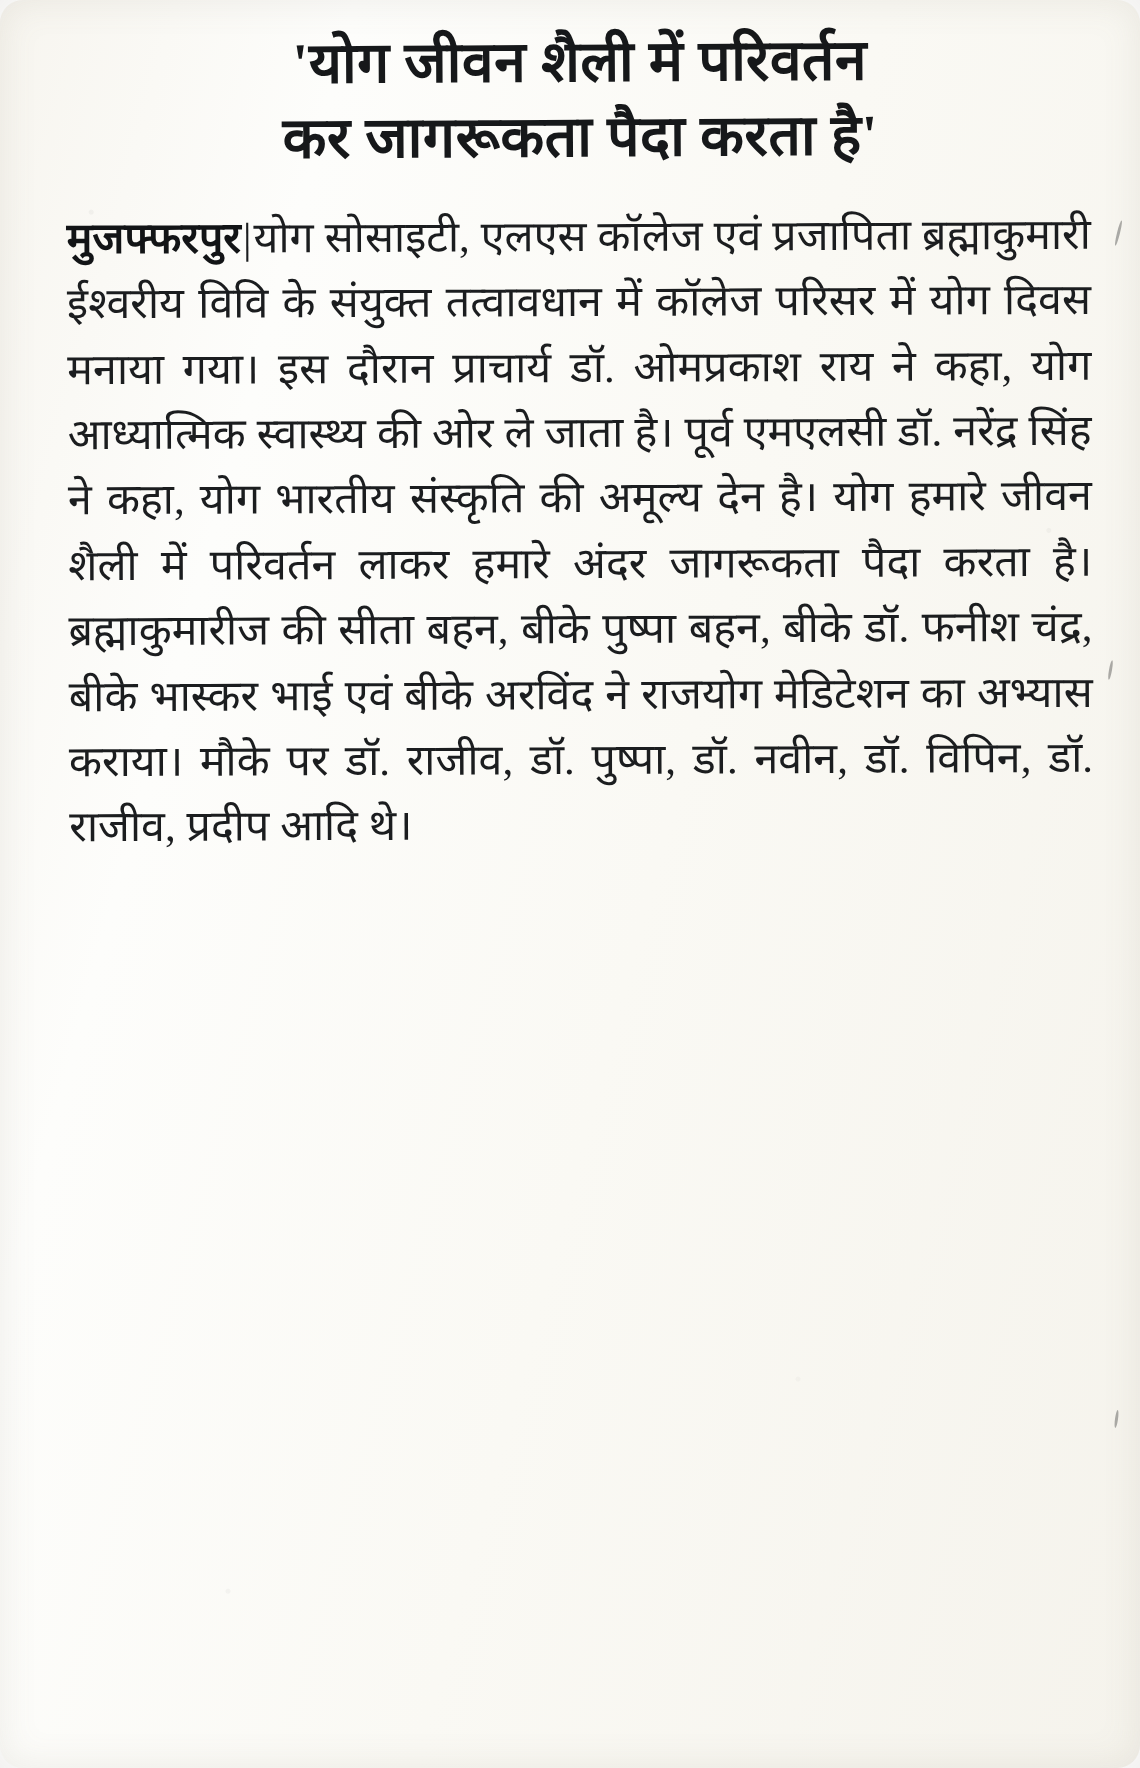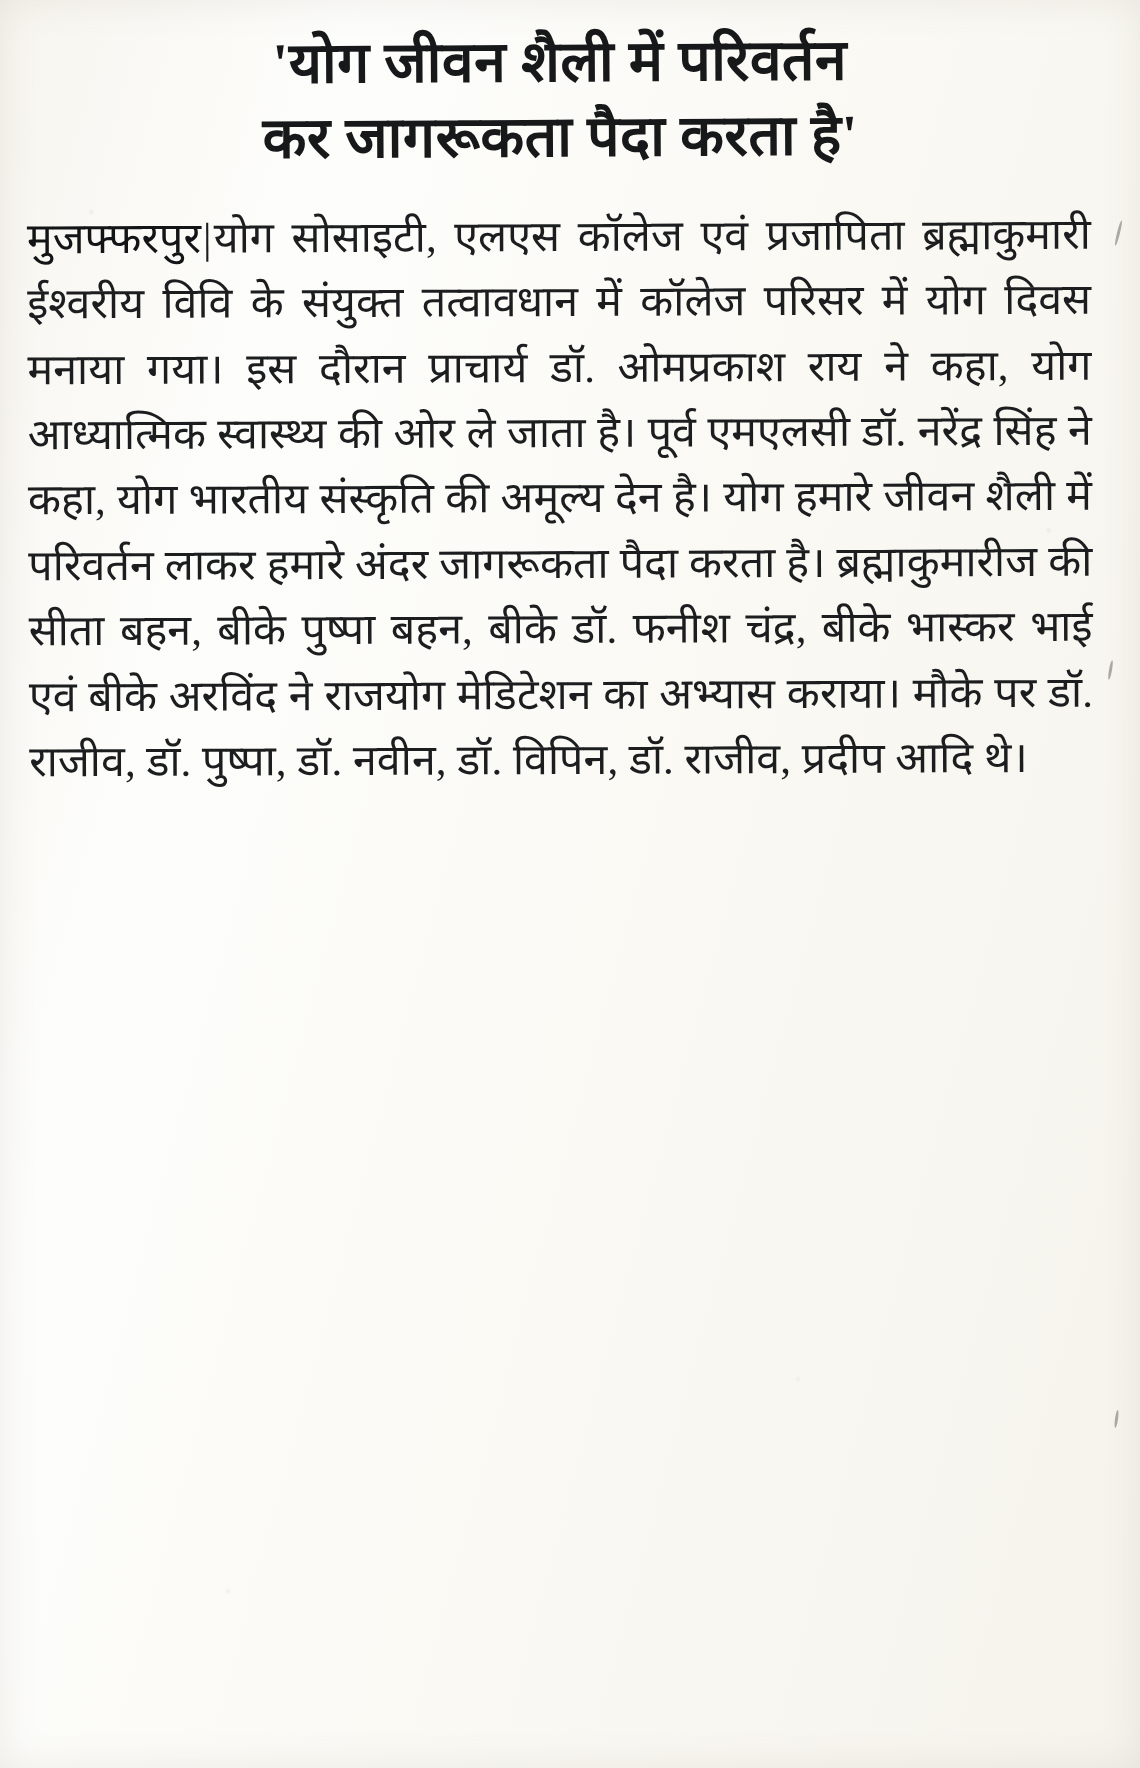--- a/index.html
+++ b/index.html
@@ -12,24 +12,25 @@
     height: 1768px;
     font-family: "Liberation Serif", serif;
     overflow: hidden;
   }
   .clipping {
     position: relative;
     width: 1140px;
     height: 1768px;
     background: #fbfaf6;
     box-sizing: border-box;
-    padding: 26px 48px 20px 28px;
+    padding: 26px 48px 20px 68px;
     
     background-image:
       linear-gradient(105deg, #f7f5ef 0%, #fdfdfb 22%, #faf9f4 55%, #f5f3ec 100%);
+    border-radius: 23px;
   }
   .paper-noise {
     position: absolute;
     inset: 0;
     pointer-events: none;
     background:
       radial-gradient(circle at 8% 12%, rgba(0,0,0,0.035) 0 2px, rgba(0,0,0,0) 3px),
       radial-gradient(circle at 92% 30%, rgba(0,0,0,0.03) 0 2px, rgba(0,0,0,0) 3px),
       radial-gradient(circle at 70% 78%, rgba(0,0,0,0.025) 0 2px, rgba(0,0,0,0) 3px),
       radial-gradient(circle at 20% 90%, rgba(0,0,0,0.03) 0 2px, rgba(0,0,0,0) 3px);
@@ -57,21 +58,21 @@
     font-family: "Liberation Serif", serif;
     font-size: 43px;
     line-height: 1.52;
     color: #1b1d1f;
     text-align: justify;
     text-justify: inter-word;
     transform: rotate(-0.25deg);
     hyphens: none;
   }
   .dateline {
-    font-weight: normal;
+    font-weight: bold;
     color: #121416;
   }
   .sep {
     font-weight: normal;
     padding: 0 2px;
   }
   .body-text p {
     margin: 0;
   }
   

